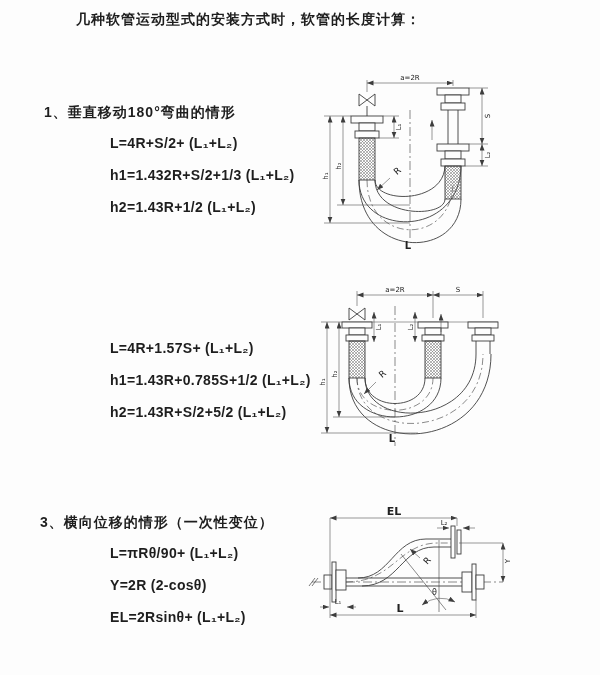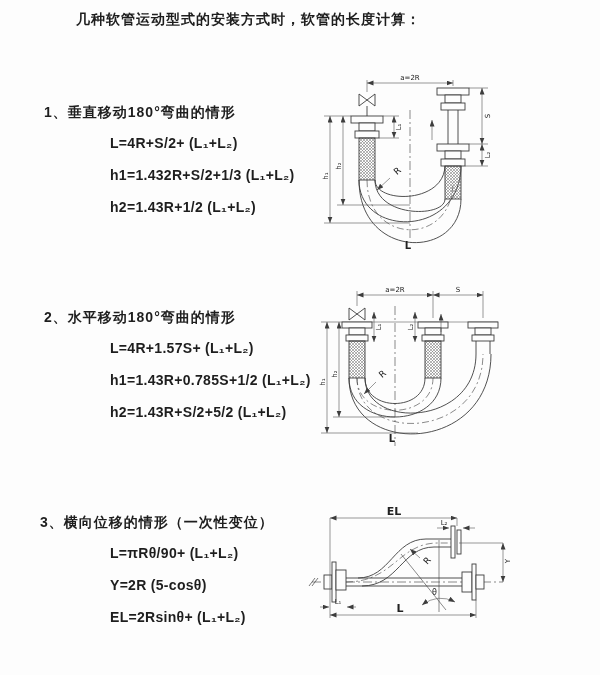--- a/index.html
+++ b/index.html
@@ -18,28 +18,27 @@
 
 <div class="page">
 
   <div class="abs title">几种软管运动型式的安装方式时，软管的长度计算：</div>
 
   <div class="abs heading" style="left:44px;top:104px">1、垂直移动180°弯曲的情形</div>
   <div class="abs formula" style="left:66px;top:135px">L=4R+S/2+ (L₁+L₂)</div>
   <div class="abs formula" style="left:66px;top:167px">h1=1.432R+S/2+1/3 (L₁+L₂)</div>
   <div class="abs formula" style="left:66px;top:199px">h2=1.43R+1/2 (L₁+L₂)</div>
 
-  <div class="abs heading" style="left:44px;top:309px">2、水平移动180°弯曲的情形</div>
   <div class="abs formula" style="left:66px;top:340px">L=4R+1.57S+ (L₁+L₂)</div>
   <div class="abs formula" style="left:66px;top:372px">h1=1.43R+0.785S+1/2 (L₁+L₂)</div>
   <div class="abs formula" style="left:66px;top:404px">h2=1.43R+S/2+5/2 (L₁+L₂)</div>
 
   <div class="abs heading" style="left:40px;top:514px">3、横向位移的情形（一次性变位）</div>
   <div class="abs formula" style="left:66px;top:545px">L=πRθ/90+ (L₁+L₂)</div>
-  <div class="abs formula" style="left:66px;top:577px">Y=2R (5-cosθ)</div>
+  <div class="abs formula" style="left:66px;top:577px">Y=2R (2-cosθ)</div>
   <div class="abs formula" style="left:66px;top:609px">EL=2Rsinθ+ (L₁+L₂)</div>
 
   <svg class="diag" style="left:310px;top:68px" width="290" height="190" viewBox="0 0 290 190">
     <defs>
       <marker id="a1" markerWidth="7" markerHeight="6" refX="6.5" refY="2.5" orient="auto-start-reverse" markerUnits="userSpaceOnUse">
         <path d="M0,0L6.5,2.5L0,5Z" fill="#3d3d3d"></path>
       </marker>
       <pattern id="b1" width="3" height="3" patternUnits="userSpaceOnUse">
         <path d="M0,3 L3,0 M0,0 L3,3" stroke="#6a6a6a" stroke-width="0.5"></path>
       </pattern>

